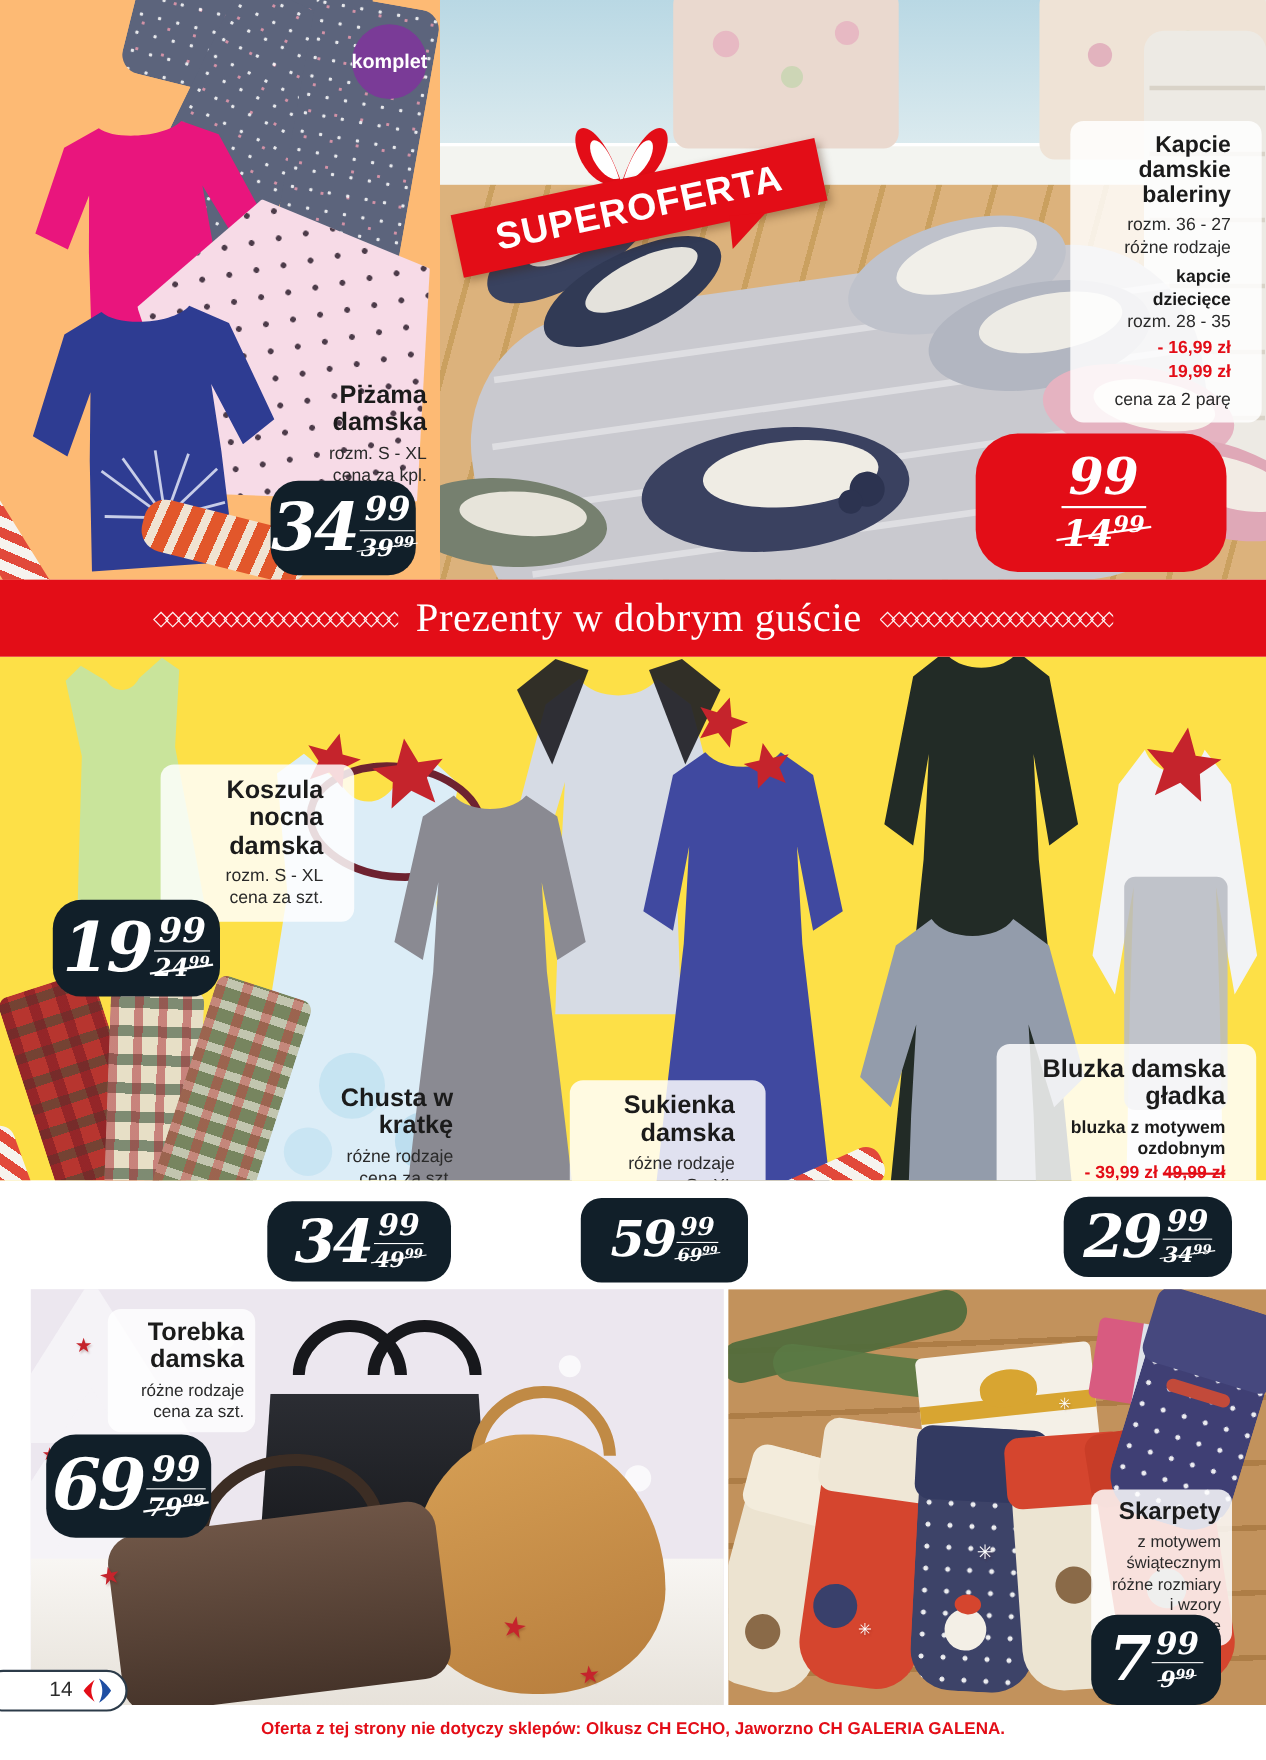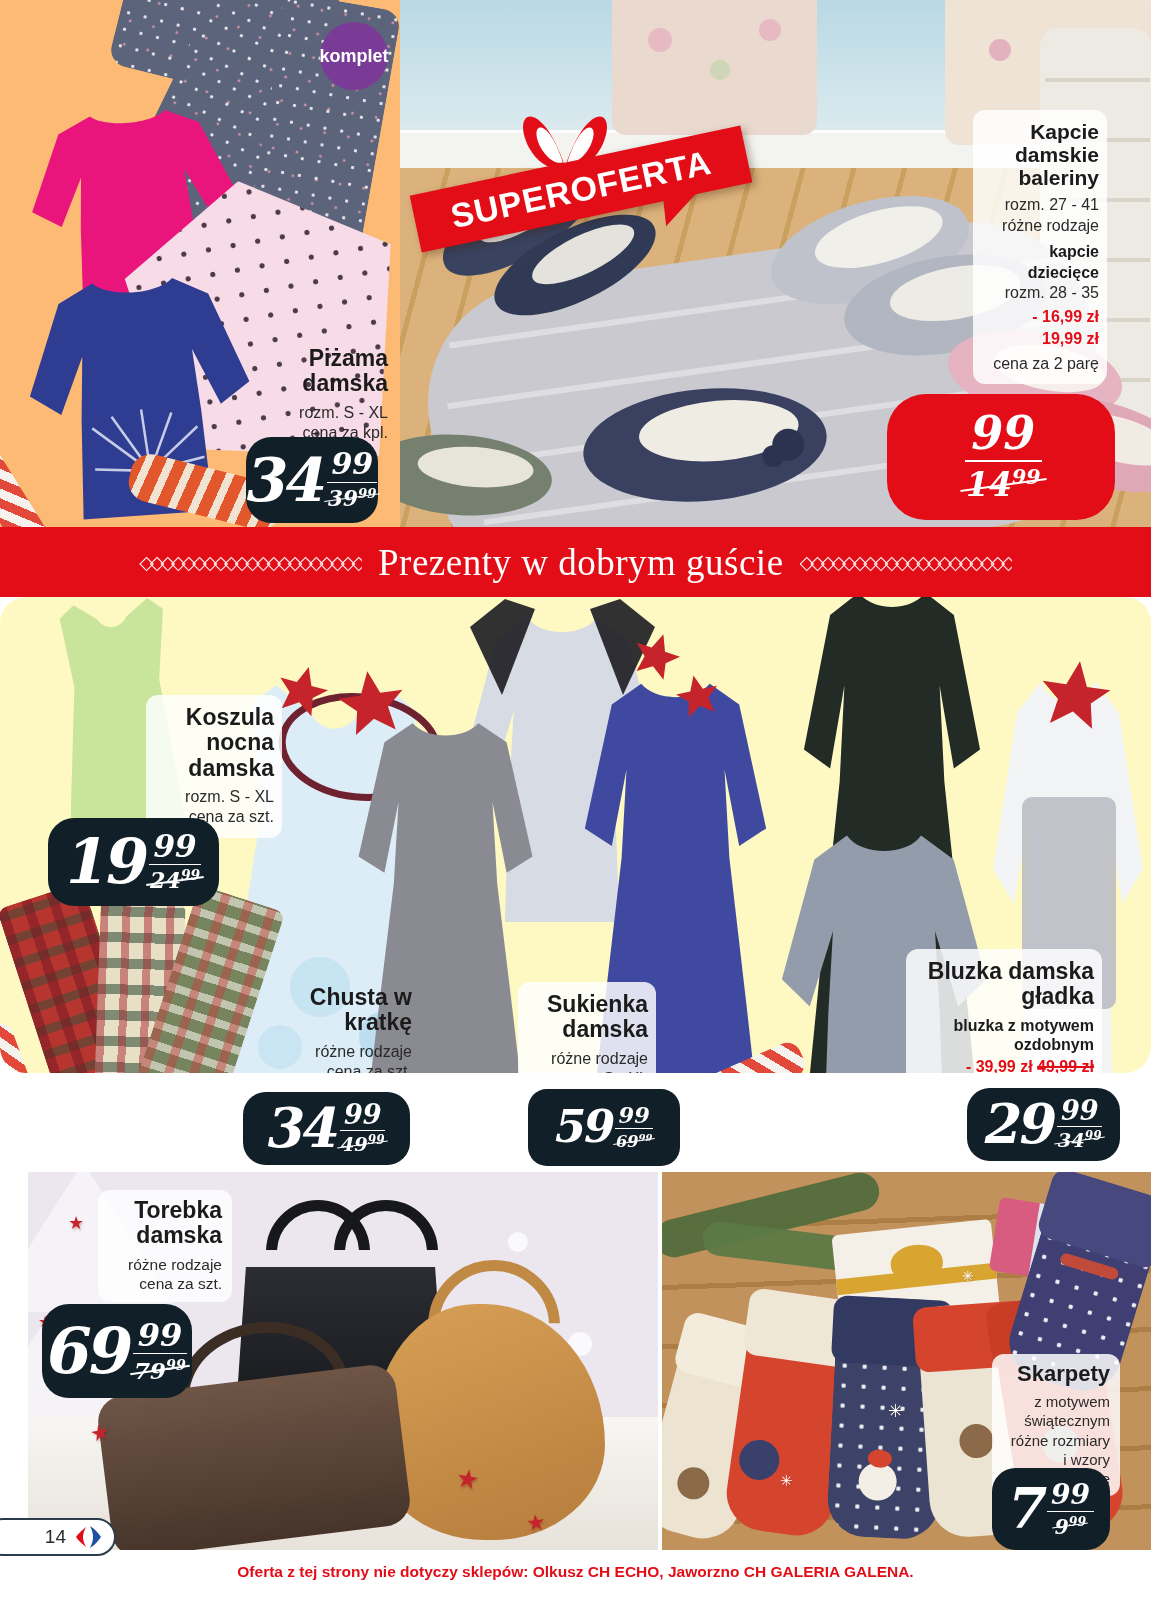--- a/index.html
+++ b/index.html
@@ -3,31 +3,31 @@
 <meta charset="utf-8">
 <style>
   html,body{margin:0;padding:0;background:#fff;}
   .page{position:relative;width:1151px;height:1600px;background:#fff;overflow:hidden;
         font-family:"Liberation Sans",sans-serif;margin:0 auto;}
   .abs{position:absolute;}
   
   .sec{position:absolute;overflow:hidden;}
   #photo-pajamas{left:0;top:0;width:400px;height:527px;background:#fdba74;}
   #photo-slippers{left:400px;top:0;width:751px;height:527px;background:#e9dfc9;}
-  #mid-section{left:0;top:597px;width:1151px;height:476px;background:#fef9c3;border-radius:26px;}
+  #mid-section{left:0;top:597px;width:1151px;height:476px;background:#fde047;}
   #photo-bags{left:28px;top:1172px;width:630px;height:378px;background:#ece7ef;}
   #photo-socks{left:662px;top:1172px;width:489px;height:378px;}
   
   .banner{position:absolute;left:0;top:527px;width:1151px;height:70px;background:#e30d17;
           display:flex;align-items:center;justify-content:center;gap:16px;color:#fff;z-index:5;}
   .banner .title{font-family:"Liberation Serif",serif;font-size:37px;letter-spacing:.5px;white-space:nowrap;}
   .banner .dia{font-size:19px;letter-spacing:-4px;white-space:nowrap;overflow:hidden;opacity:.95;}
   
   .plabel{position:absolute;text-align:right;z-index:5;color:#1b1b1b;}
-  .plabel.boxed{background:rgba(255,255,255,.84);border-radius:12px;padding:10px 8px;}
+  .plabel.boxed{background:rgba(255,255,255,.84);border-radius:12px;padding:10px 28px;}
   .pname{font-weight:bold;font-size:23px;line-height:1.1;}
   .psub{font-weight:bold;font-size:16px;line-height:1.2;margin-top:6px;}
   .pdet{font-size:16px;line-height:1.28;margin-top:6px;color:#2a2a2a;white-space:pre-line;}
   .pdet.bold{font-weight:bold;color:#1b1b1b;}
   .promo{font-size:16px;font-weight:bold;color:#e30d17;margin-top:4px;white-space:nowrap;}
   .promo .strike{text-decoration:line-through;text-decoration-thickness:2px;}
   
   .pbadge{position:absolute;background:#111f29;color:#fff;border-radius:.42em;
           display:flex;align-items:center;justify-content:center;z-index:6;
           font-family:"DejaVu Serif",serif;font-style:italic;font-weight:bold;}
@@ -243,21 +243,21 @@
       <path d="M58,70 C44,26 26,32 36,54 C43,67 52,72 58,70 Z" fill="#fff"></path>
       <path d="M62,70 C76,26 94,32 84,54 C77,67 68,72 62,70 Z" fill="#fff"></path>
     </svg>
     <div id="superoferta">
       <span>SUPEROFERTA</span>
       <div class="tail"></div>
     </div>
 
     <div class="plabel boxed" style="left:573px;top:110px;width:118px;">
       <div class="pname" style="font-size:21px;">Kapcie damskie baleriny</div>
-      <div class="pdet">rozm. 27 - 41
+      <div class="pdet">rozm. 36 - 27
 różne rodzaje</div>
       <div class="pdet bold">kapcie dziecięce</div>
       <div class="pdet" style="margin-top:0;">rozm. 28 - 35</div>
       <div class="promo">- 16,99 zł</div>
       <div class="promo strike">19,99 zł</div>
       <div class="pdet">cena za 2 parę</div>
     </div>
   </div>
 
   <div class="banner">
@@ -417,21 +417,21 @@
         <span class="pcents">99</span>
       <span class="pold"><span>39</span><sup>99</sup><i></i></span>
       </span>
   </div>
   <div class="pbadge red" style="left:887px;top:394px;width:228px;height:126px;font-size:92px;">
     <span class="pcol">
         <span class="pcents">99</span>
       <span class="pold"><span>14</span><sup>99</sup><i></i></span>
       </span>
   </div>
-  <div class="pbadge" style="left:48px;top:818px;width:171px;height:88px;font-size:62px;">
+  <div class="pbadge" style="left:48px;top:818px;width:152px;height:88px;font-size:62px;">
     <span class="pmain">19</span>
     <span class="pcol">
         <span class="pcents">99</span>
       <span class="pold"><span>24</span><sup>99</sup><i></i></span>
       </span>
   </div>
   <div class="pbadge" style="left:243px;top:1092px;width:167px;height:73px;font-size:54px;">
     <span class="pmain">34</span>
     <span class="pcol">
         <span class="pcents">99</span>

